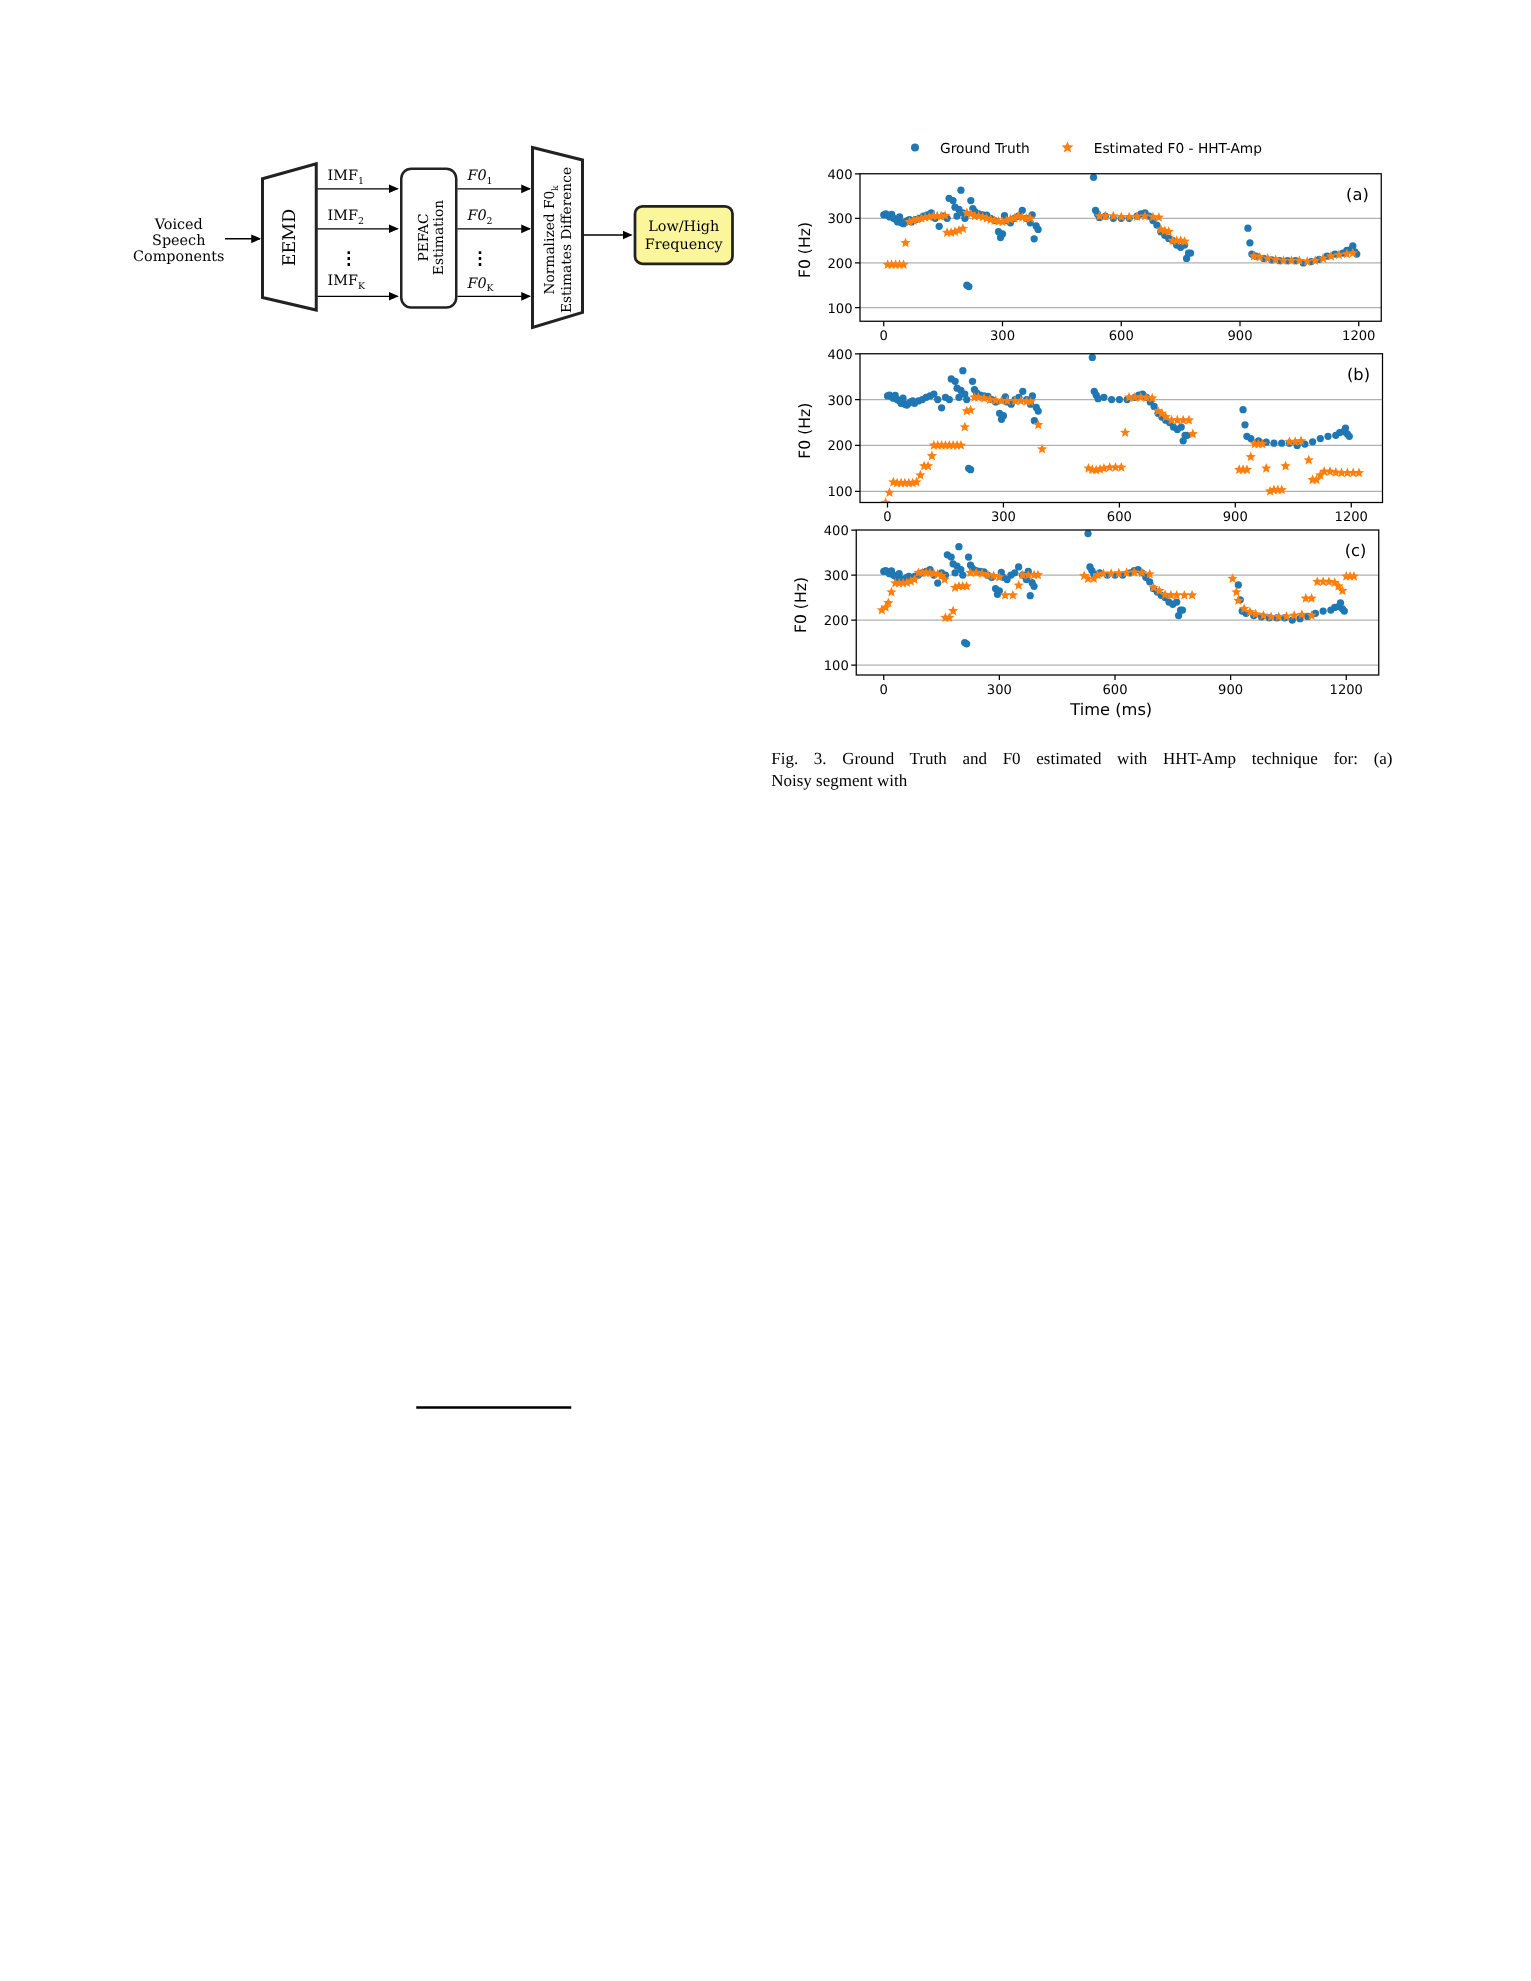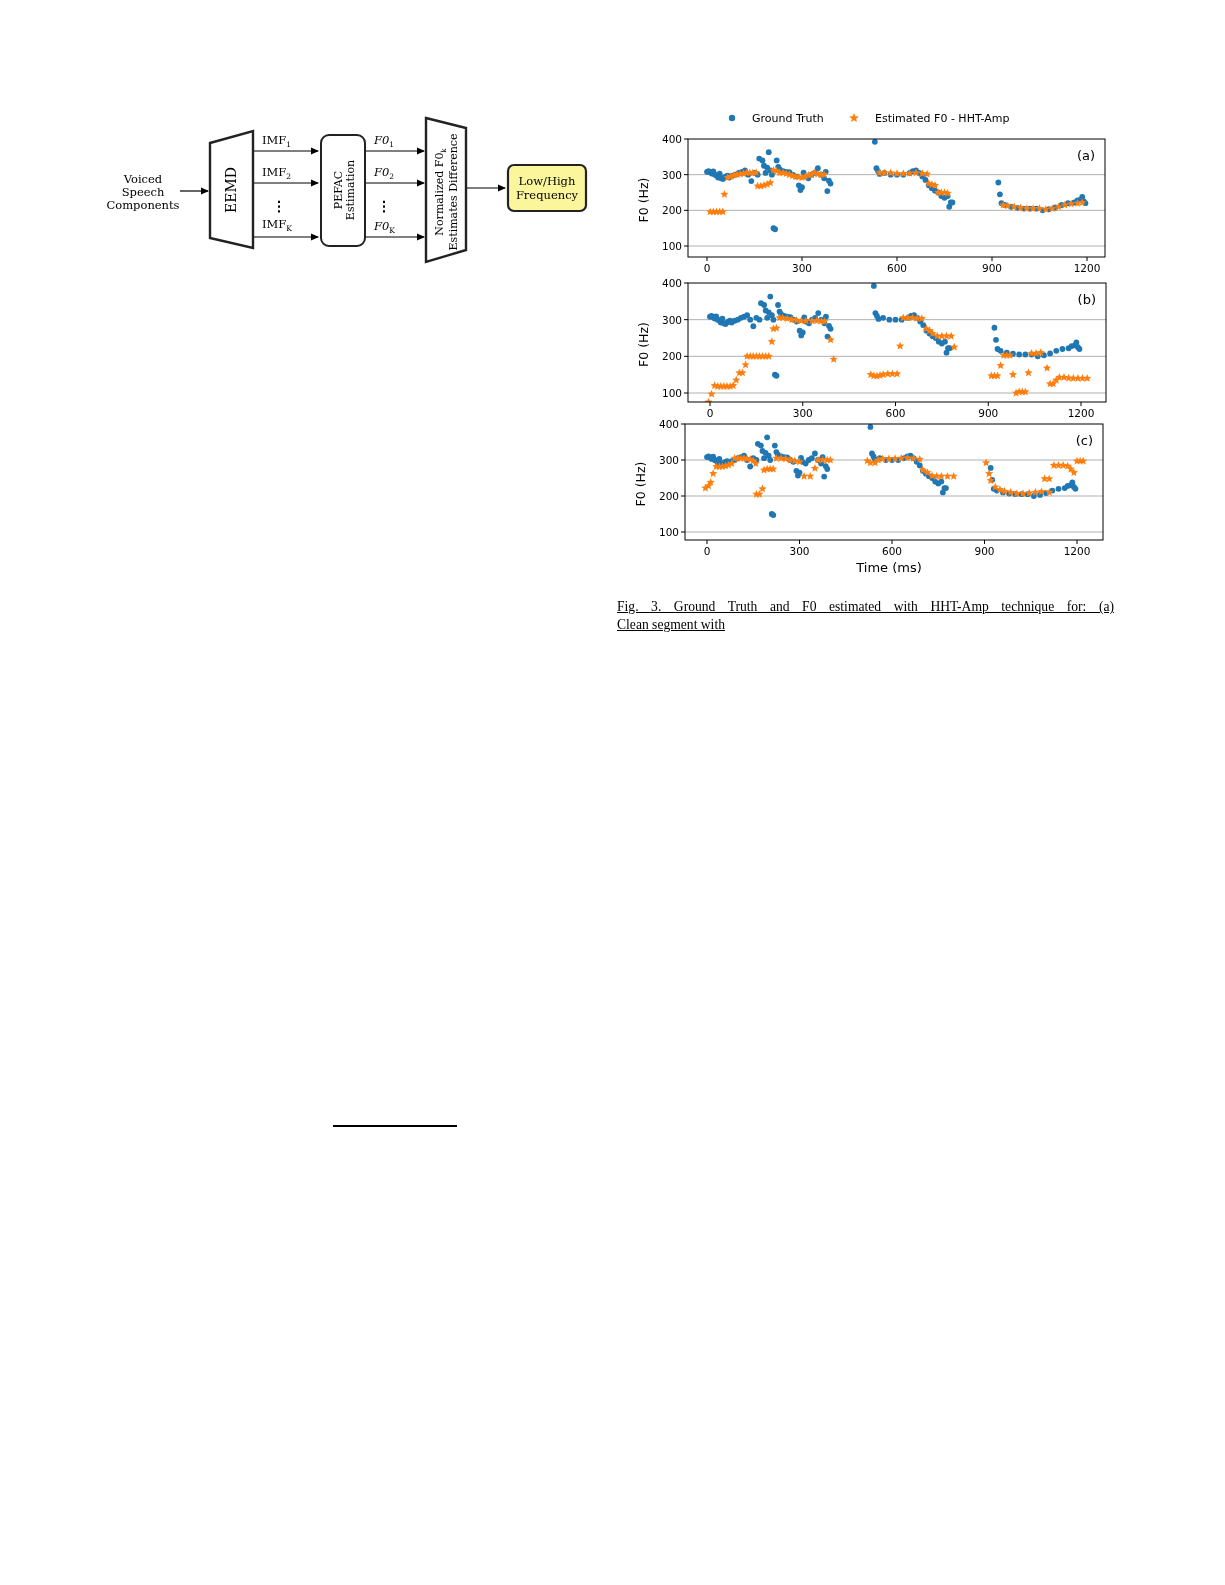--- a/index.html
+++ b/index.html
@@ -1,19 +1,19 @@
 <!DOCTYPE html>
 <html><head>
 <meta charset="utf-8">
 <style>
   html, body { margin:0; padding:0; background:#ffffff; }
   body { width:1225px; height:1585px; position:relative; overflow:hidden; font-family:"DejaVu Serif", serif; color:#000; }
   #diagram { position:absolute; left:100px; top:110px; width:500px; height:160px; }
   #charts { position:absolute; left:625px; top:100px; width:490px; height:480px; }
-  .caption { position:absolute; left:617px; top:598px; width:497px; font-family:"Liberation Serif", serif; font-size:13.6px; line-height:18px; text-align:justify;text-decoration:underline; }
+  .caption { position:absolute; left:617px; top:598px; width:497px; font-family:"Liberation Serif", serif; font-size:13.6px; line-height:18px; text-align:justify; }
   .caption .line { display:block; text-align:justify; text-align-last:justify; white-space:nowrap; }
   .caption .line.last { text-align-last:left; }
   .footnote-rule { position:absolute; left:333px; top:1125px; width:124px; height:2px; background:#000; }
   svg text { font-family:"DejaVu Sans", sans-serif; }
   .serif-text { font-family:"DejaVu Serif", serif !important; }
 </style>
 </head>
 <body>
 
 <svg id="diagram" viewBox="0 0 500 160" width="500" height="160">
@@ -725,16 +725,16 @@
       <line x1="1077" x2="1077" y1="540" y2="544" stroke="#000" stroke-width="1"></line>
       <text x="1077" y="555" font-size="10.5" text-anchor="middle">1200</text>
       <text transform="translate(645,484) rotate(-90)" font-size="12.5" text-anchor="middle">F0 (Hz)</text>
       <text x="1093" y="445" font-size="13" text-anchor="end">(c)</text>
       <text x="889" y="572" font-size="13" text-anchor="middle">Time (ms)</text>
     </g>
 </svg>
 
 <div class="caption">
   <span class="line">Fig. 3.  Ground Truth and F0 estimated with HHT-Amp technique for: (a)</span>
-  <span class="line last">Clean segment with</span>
+  <span class="line last">Noisy segment with</span>
 </div>
 
 <div class="footnote-rule"></div>
 
 </body></html>

